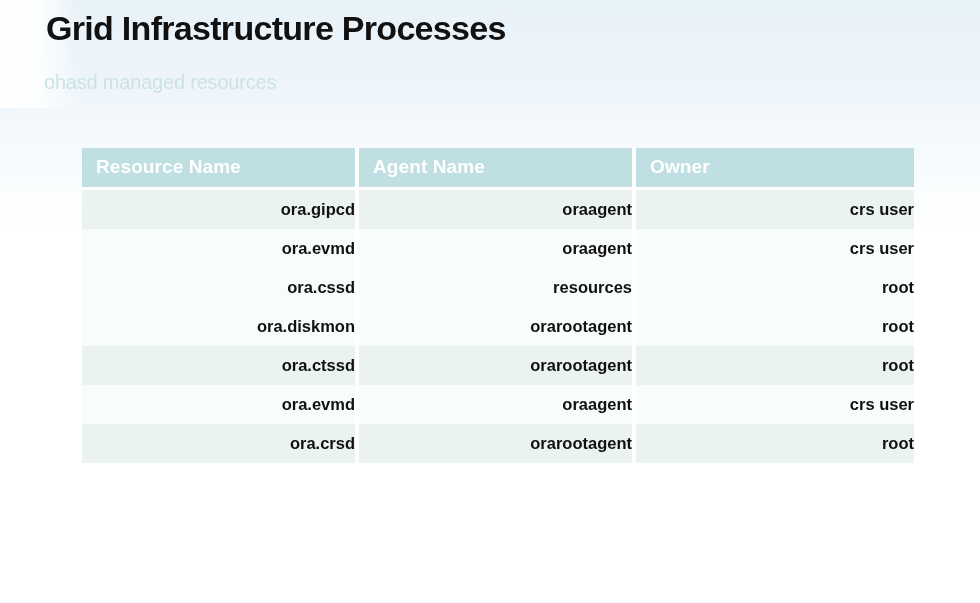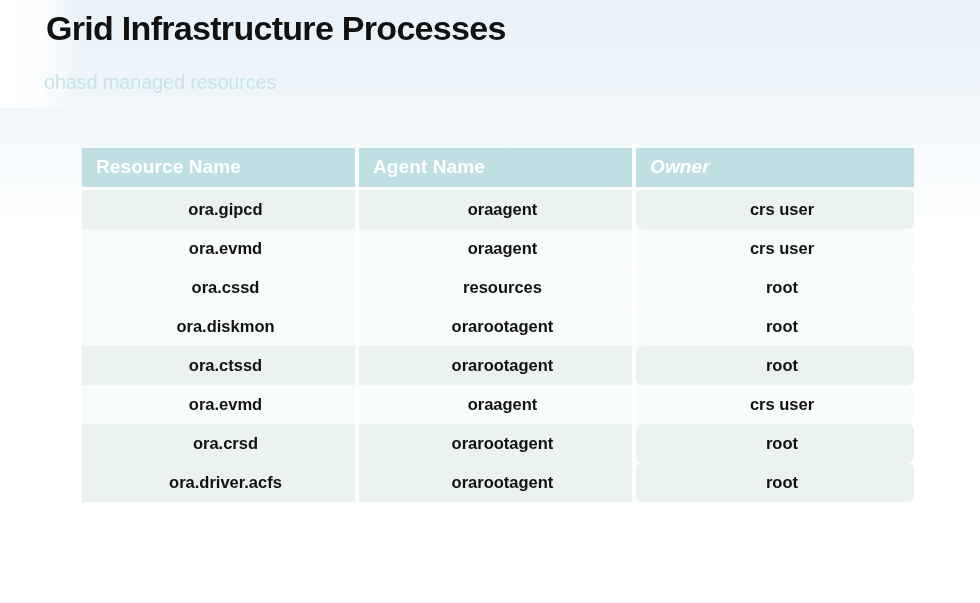--- a/index.html
+++ b/index.html
@@ -82,34 +82,34 @@
     color: #ffffff;
     font-size: 19px;
     font-weight: bold;
     text-align: left;
     padding: 8px 0 9px 14px;
     height: 21px;
     vertical-align: middle;
     border-right: 4px solid #ffffff;
     letter-spacing: 0.1px;
   }
-  thead th:last-child { border-right: none; font-style: italic; }
+  thead th:last-child { border-right: none; }
 
   tbody td {
     font-size: 16.5px;
     font-weight: bold;
     color: #111111;
-    text-align: center;
+    text-align: right;
     padding: 0 0 0 14px;
     height: 39px;
     vertical-align: middle;
     border-right: 4px solid #ffffff;
     white-space: nowrap;
   }
-  tbody td:last-child { border-right: none; border-radius: 6px; }
+  tbody td:last-child { border-right: none; }
 
   tbody tr.odd td  { background: #eaf2f2; }
   tbody tr.even td { background: #f9fcfc; }
 
   
   tbody tr:first-child td { border-top: 3px solid #ffffff; }
 </style>
 </head>
 <body>
 
@@ -164,22 +164,17 @@
           <tr class="even">
             <td>ora.evmd</td>
             <td>oraagent</td>
             <td>crs user</td>
           </tr>
           <tr class="odd">
             <td>ora.crsd</td>
             <td>orarootagent</td>
             <td>root</td>
           </tr>
-          <tr class="odd">
-            <td>ora.driver.acfs</td>
-            <td>orarootagent</td>
-            <td>root</td>
-          </tr>
         </tbody>
     </table>
   </div>
 
 </div>
 
 </body></html>

